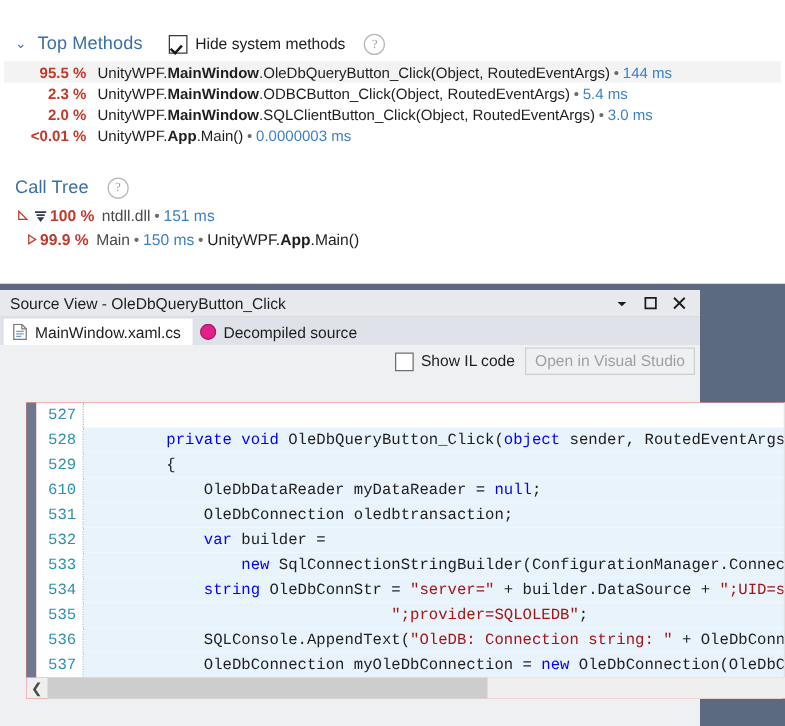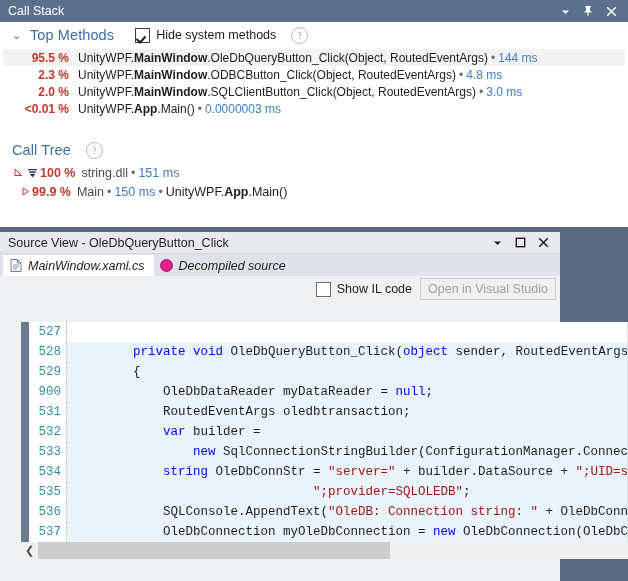--- a/index.html
+++ b/index.html
@@ -70,21 +70,21 @@
 
   
   .pane-bot{position:absolute;left:0;top:232px;width:560px;height:349px;background:#eff0f2;}
   .titlebar2{
     height:21px;background:#e8e9ec;color:#1e1e1e;
     display:flex;align-items:center;padding:0 6px 0 8px;font-size:12.5px;
     border-bottom:1px solid #d6d7da;
   }
   .titlebar2 .title{flex:1;white-space:nowrap;overflow:hidden;}
 
-  .tabstrip{height:22px;background:#dfe2e8;display:flex;align-items:flex-end;padding-left:3px;font-style:italic;}
+  .tabstrip{height:22px;background:#dfe2e8;display:flex;align-items:flex-end;padding-left:3px;}
   .tab{
     height:21px;display:flex;align-items:center;gap:5px;padding:0 9px 0 6px;
     font-size:12.5px;color:#1e1e1e;background:transparent;white-space:nowrap;
   }
   .tab.active{background:#ffffff;}
   .tab-ico{width:14px;height:14px;flex:none;display:flex;align-items:center;justify-content:center;}
 
   .toolbar{
     height:26px;background:#eff0f2;display:flex;align-items:center;justify-content:flex-end;
     padding-right:4px;gap:8px;
@@ -120,40 +120,20 @@
   .hs-l,.hs-r{width:17px;height:17px;display:flex;align-items:center;justify-content:center;color:#4a4a4a;font-size:11px;flex:none;}
   .hs-track{flex:1;height:17px;position:relative;background:#efefef;}
   .hs-thumb{position:absolute;left:0;top:0;width:352px;height:17px;background:#cdcdcd;}
 </style>
 </head>
 <body>
 
 <div class="app">
 
   <div class="pane-top">
-    <div class="titlebar">
-      <span class="title">Call Stack</span>
-      <span class="tb-btns">
-        <span class="tb-btn">
-          <svg width="11" height="11" viewBox="0 0 11 11">
-              <path d="M2 4.5 L5.5 8 L9 4.5 Z" fill="#ffffff"></path>
-            </svg>
-        </span>
-        <span class="tb-btn">
-          <svg width="11" height="12" viewBox="0 0 11 12">
-            <path d="M3 1 h5 v1.2 h-1 v4 h1.6 v1.2 h-3 v3.4 h-1.2 v-3.4 h-3 v-1.2 h1.6 v-4 h-1 z" fill="#ffffff"></path>
-          </svg>
-        </span>
-        <span class="tb-btn">
-          <svg width="11" height="11" viewBox="0 0 11 11">
-              <path d="M1.2 1.2 L9.8 9.8 M9.8 1.2 L1.2 9.8" stroke="#ffffff" stroke-width="1.5"></path>
-            </svg>
-        </span>
-      </span>
-    </div>
 
     <div class="cs-body">
 
       <div class="section-head">
         <span class="chev">⌄</span>
         <span class="sec-title">Top Methods</span>
         <span class="chk-wrap">
           <span class="chkbox checked"></span>
           <span class="chk-label">Hide system methods</span>
         </span>
@@ -164,21 +144,21 @@
           <div class="meth-row sel">
             <span class="pct">95.5 %</span>
             <span class="sig"><span>UnityWPF.</span><b>MainWindow</b><span>.OleDbQueryButton_Click(Object, RoutedEventArgs)</span></span>
             <span class="dot"> • </span>
             <span class="ms">144 ms</span>
           </div>
           <div class="meth-row">
             <span class="pct">2.3 %</span>
             <span class="sig"><span>UnityWPF.</span><b>MainWindow</b><span>.ODBCButton_Click(Object, RoutedEventArgs)</span></span>
             <span class="dot"> • </span>
-            <span class="ms">4.8 ms</span>
+            <span class="ms">5.4 ms</span>
           </div>
           <div class="meth-row">
             <span class="pct">2.0 %</span>
             <span class="sig"><span>UnityWPF.</span><b>MainWindow</b><span>.SQLClientButton_Click(Object, RoutedEventArgs)</span></span>
             <span class="dot"> • </span>
             <span class="ms">3.0 ms</span>
           </div>
           <div class="meth-row">
             <span class="pct">&lt;0.01 %</span>
             <span class="sig"><span>UnityWPF.</span><b>App</b><span>.Main()</span></span>
@@ -198,21 +178,21 @@
               <svg width="9" height="9" viewBox="0 0 9 9">
                 <path d="M1 7.5 L7.5 7.5 L1 1 Z" fill="none" stroke="#c0392b" stroke-width="1"></path>
               </svg>
             </span>
             <span class="flame">
               <svg width="11" height="10" viewBox="0 0 11 10">
                 <path d="M1 1.6 h9 M2.2 4 h6.6 M4 6.4 L5.5 8.4 L7 6.4 Z" stroke="#2b3b55" stroke-width="1.4" fill="#2b3b55"></path>
               </svg>
             </span>
             <span class="ct-pct">100 %</span>
-            <span class="ct-gray">string.dll</span>
+            <span class="ct-gray">ntdll.dll</span>
             <span class="dot"> • </span>
             <span class="ct-link">151 ms</span>
           </div>
           <div class="ct-row" style="padding-left: 16px;">
             <span class="tri">
               <svg width="9" height="9" viewBox="0 0 9 9">
                 <path d="M2 1 L7.5 4.5 L2 8 Z" fill="none" stroke="#c0392b" stroke-width="1"></path>
               </svg>
             </span>
             <span class="ct-pct">99.9 %</span>
@@ -280,22 +260,22 @@
       </span>
       <span class="btn-disabled">Open in Visual Studio</span>
     </div>
 
     <div class="editor">
       <div class="code-strip"></div>
       <div class="code-area" id="code-area">
           <div class="cline"><span class="lnum">527</span><span class="ctext"></span></div>
           <div class="cline hl"><span class="lnum">528</span><span class="ctext">        <span class="k">private</span> <span class="k">void</span> OleDbQueryButton_Click(<span class="k">object</span> sender, RoutedEventArgs e)</span></div>
           <div class="cline hl"><span class="lnum">529</span><span class="ctext">        {</span></div>
-          <div class="cline hl"><span class="lnum">900</span><span class="ctext">            OleDbDataReader myDataReader = <span class="k">null</span>;</span></div>
-          <div class="cline hl"><span class="lnum">531</span><span class="ctext">            RoutedEventArgs oledbtransaction;</span></div>
+          <div class="cline hl"><span class="lnum">610</span><span class="ctext">            OleDbDataReader myDataReader = <span class="k">null</span>;</span></div>
+          <div class="cline hl"><span class="lnum">531</span><span class="ctext">            OleDbConnection oledbtransaction;</span></div>
           <div class="cline hl"><span class="lnum">532</span><span class="ctext">            <span class="k">var</span> builder =</span></div>
           <div class="cline hl"><span class="lnum">533</span><span class="ctext">                <span class="k">new</span> SqlConnectionStringBuilder(ConfigurationManager.Connection</span></div>
           <div class="cline hl"><span class="lnum">534</span><span class="ctext">            <span class="k">string</span> OleDbConnStr = <span class="s">"server="</span> + builder.DataSource + <span class="s">";UID=sa;PW</span></span></div>
           <div class="cline hl"><span class="lnum">535</span><span class="ctext">                                <span class="s">";provider=SQLOLEDB"</span>;</span></div>
           <div class="cline hl"><span class="lnum">536</span><span class="ctext">            SQLConsole.AppendText(<span class="s">"OleDB: Connection string: "</span> + OleDbConnStr </span></div>
           <div class="cline hl"><span class="lnum">537</span><span class="ctext">            OleDbConnection myOleDbConnection = <span class="k">new</span> OleDbConnection(OleDbConnS</span></div>
         </div>
       <div class="vscroll">
         <div class="vs-up">▲</div>
         <div class="vs-thumb"></div>

